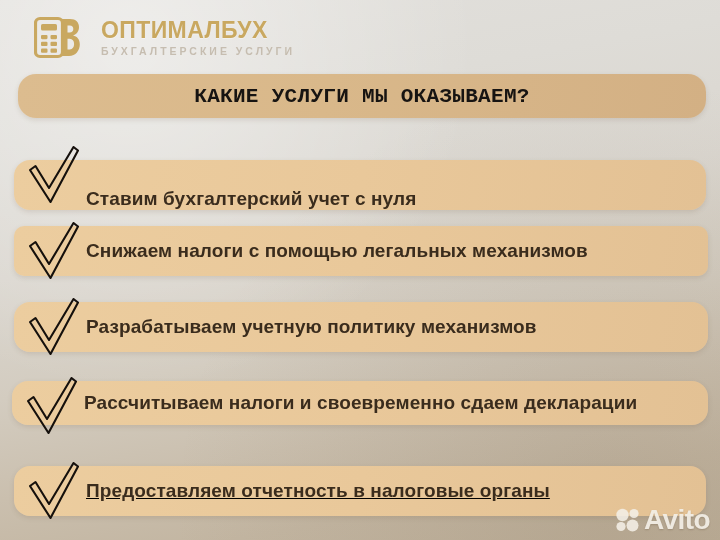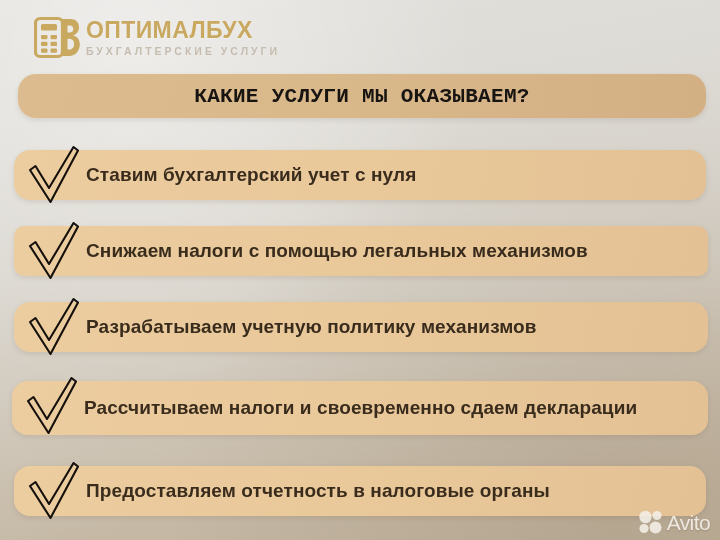--- a/index.html
+++ b/index.html
@@ -42,21 +42,21 @@
     z-index: 1;
   }
 
   
   .logo-block {
     position: absolute;
     left: 34px;
     top: 15px;
     display: flex;
     align-items: center;
-    gap: 6px;
+    gap: 21px;
     z-index: 3;
   }
   .logo-mark {
     width: 46px;
     height: 45px;
     flex: 0 0 auto;
     display: block;
   }
   .logo-text {
     display: flex;
@@ -117,25 +117,25 @@
   }
   .bar-item .bar-label {
     font-size: 19px;
     font-weight: bold;
     color: #3a2c1d;
     white-space: nowrap;
     margin-left: 72px;
     letter-spacing: 0.1px;
   }
 
-  .row1 { left: 14px; top: 150px; width: 692px; height: 50px; }
+  .row1 { left: 14px; top: 160px; width: 692px; height: 50px; align-items: flex-end; }
   .row2 { left: 14px; top: 226px; width: 694px; height: 50px; border-radius: 10px; }
   .row3 { left: 14px; top: 302px; width: 694px; height: 50px; }
-  .row4 { left: 12px; top: 381px; width: 696px; height: 54px; }
-  .row5 { left: 14px; top: 466px; width: 692px; height: 50px; }
+  .row4 { left: 12px; top: 381px; width: 696px; height: 44px; }
+  .row5 { left: 14px; top: 466px; width: 692px; height: 50px; text-decoration: underline; }
 
   
   .check {
     position: absolute;
     width: 58px;
     height: 62px;
     z-index: 4;
     pointer-events: none;
   }
   .c1 { left: 26px; top: 144px; }
@@ -150,22 +150,22 @@
     right: 10px;
     bottom: 6px;
     display: flex;
     align-items: center;
     gap: 3px;
     z-index: 6;
     opacity: 0.92;
   }
   .avito-dots { display: block; }
   .avito-text {
-    font-size: 21px;
-    font-weight: normal;
+    font-size: 28px;
+    font-weight: bold;
     color: #f3efe7;
     letter-spacing: -0.6px;
     line-height: 1;
     text-shadow: 0 1px 2px rgba(90,70,45,0.30);
   }
 </style>
 </head>
 <body>
 
 <div id="poster">

